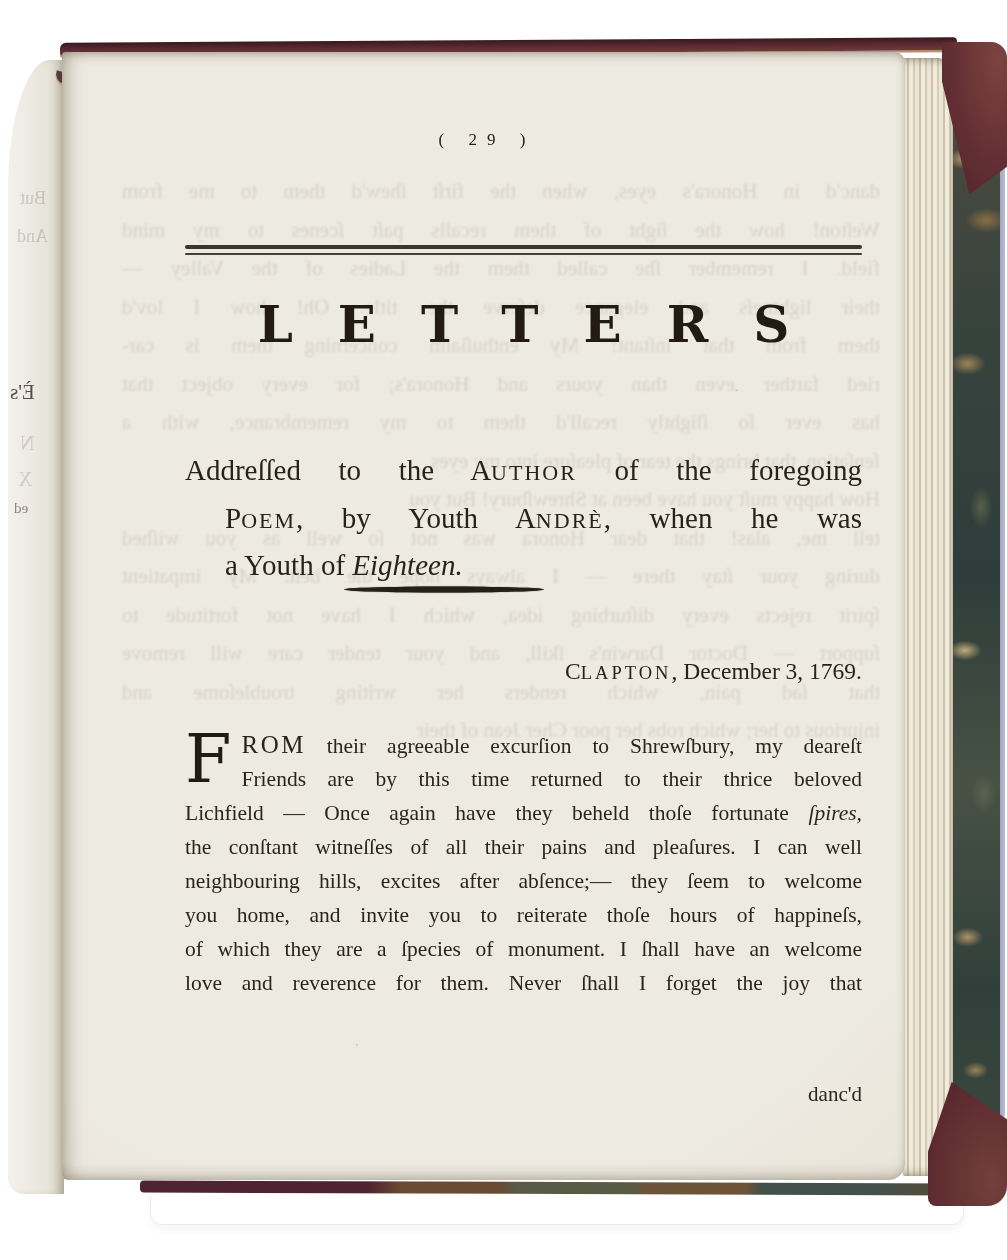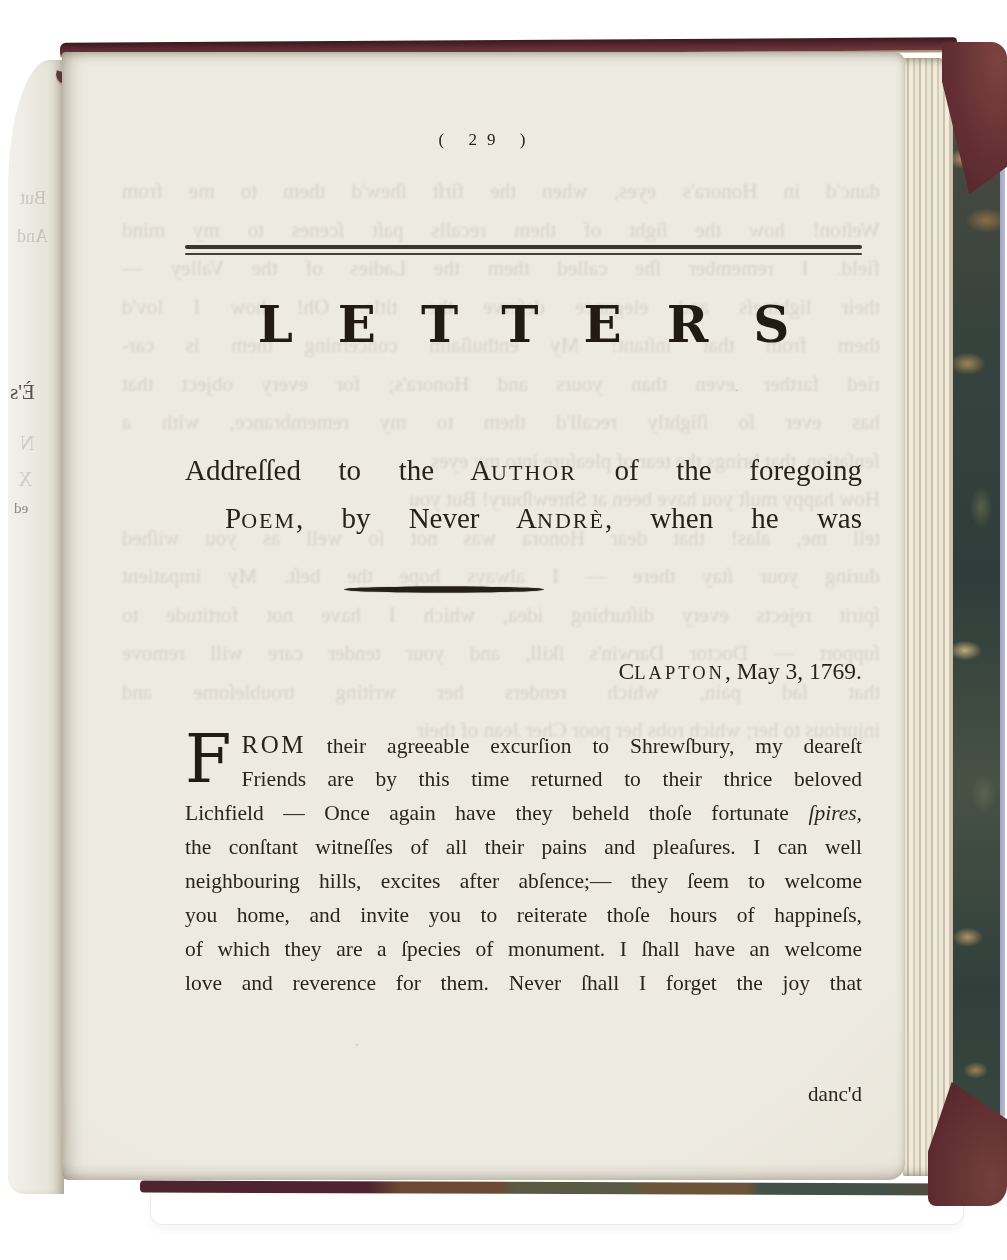--- a/index.html
+++ b/index.html
@@ -164,26 +164,27 @@
         <div class="r1"></div>
         <div class="r2"></div>
       </div>
 
       <div class="main-title">
         <span>LETTERS</span>
       </div>
 
       <div class="subtitle">
         <div class="jline"><span>Addreſſed to the A</span><span class="sc">UTHOR</span><span> of the foregoing</span></div>
-        <div class="jline ind"><span>P</span><span class="sc">OEM</span><span>, by Never A</span><span class="sc">NDRÈ</span><span>, when he was</span></div>
+        <div class="jline ind"><span>P</span><span class="sc">OEM</span><span>, by Youth A</span><span class="sc">NDRÈ</span><span>, when he was</span></div>
+        <div class="plain ind"><span>a Youth of </span><span class="it">Eighteen.</span></div>
       </div>
 
       <div class="sep-rule"></div>
 
-      <div class="dateline"><span>C</span><span class="sc">LAPTON</span><span>, May 3, 1769.</span></div>
+      <div class="dateline"><span>C</span><span class="sc">LAPTON</span><span>, December 3, 1769.</span></div>
 
       <div class="body-para">
         <span class="dropcap">F</span>
         <div class="bline"><span class="lead-caps">ROM</span><span> their agreeable excurſion to Shrewſbury, my deareſt</span></div>
         <div class="bline"><span>Friends are by this time returned to their thrice beloved</span></div>
         <div class="bline"><span>Lichfield — Once again have they beheld thoſe fortunate </span><span class="it">ſpires,</span></div>
         <div class="bline"><span>the conſtant witneſſes of all their pains and pleaſures.  I can well</span></div>
         <div class="bline"><span>neighbouring hills, excites after abſence;— they ſeem to welcome</span></div>
         <div class="bline"><span>you home, and invite you to reiterate thoſe hours of happineſs,</span></div>
         <div class="bline"><span>of which they are a ſpecies of monument.  I ſhall have an welcome</span></div>

